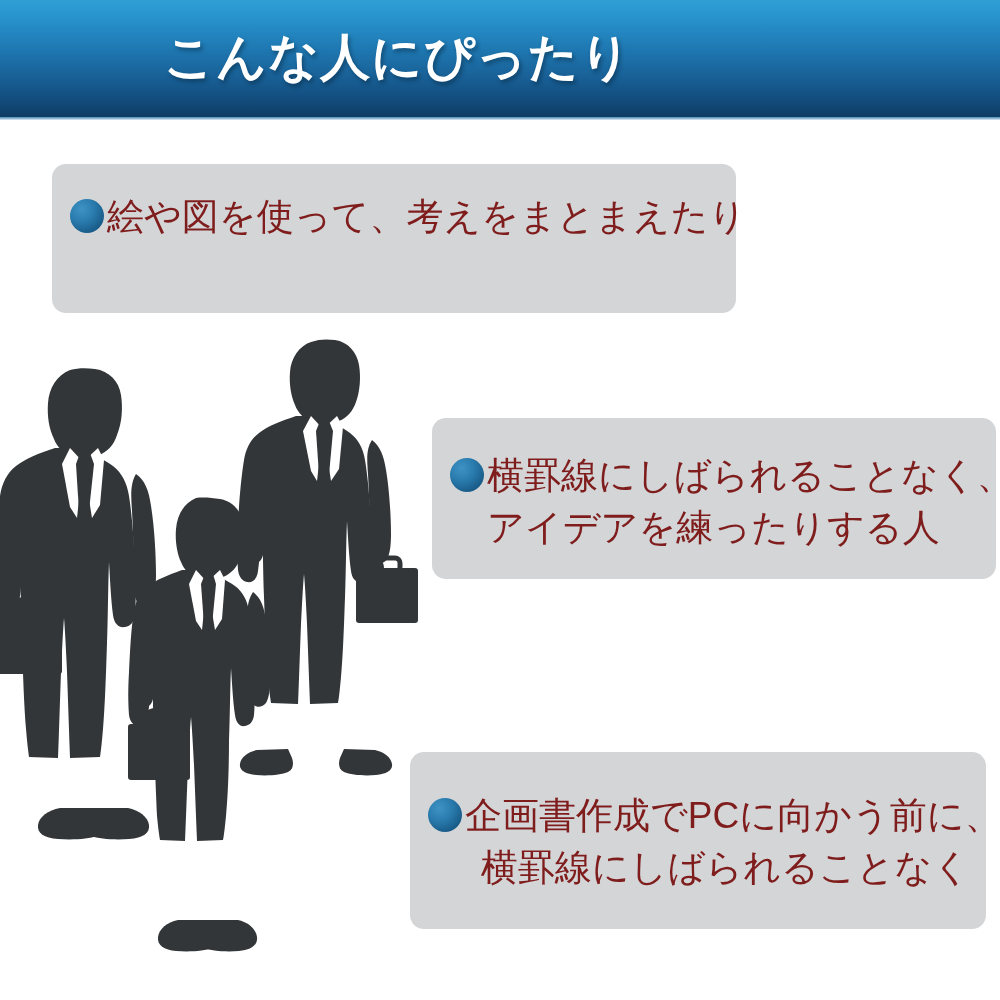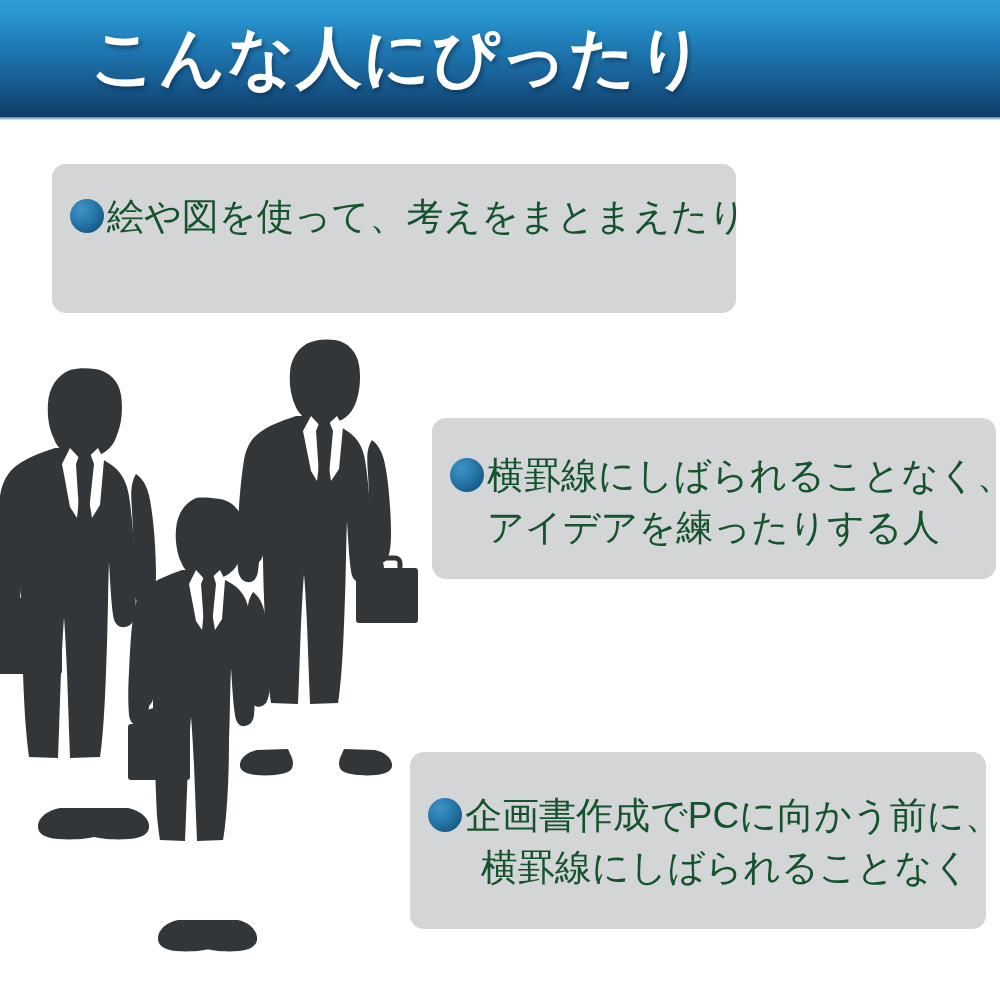--- a/index.html
+++ b/index.html
@@ -44,37 +44,37 @@
     height: 3px;
     background: linear-gradient(to bottom, #4d8bb3 0%, #9cc0d8 60%, #e7eef3 100%);
   }
   #header-title {
     position: absolute;
     left: 0;
     top: 17px;
     width: 796px;
     text-align: center;
     color: #ffffff;
-    font-size: 66px;
+    font-size: 50px;
     line-height: 80px;
     font-weight: bold;
     letter-spacing: 1px;
     text-shadow: 2px 3px 4px rgba(4, 30, 52, 0.45);
     white-space: nowrap;
   }
 
   
   .callout {
     position: absolute;
     background: #d4d5d7;
     border-radius: 14px;
     box-sizing: border-box;
   }
   .callout-text {
-    color: #14532d;
+    color: #7f1d1d;
     font-size: 37px;
     line-height: 52px;
     font-weight: normal;
     white-space: nowrap;
   }
   .callout-line {
     display: block;
     white-space: nowrap;
   }
   .bullet-icon {

